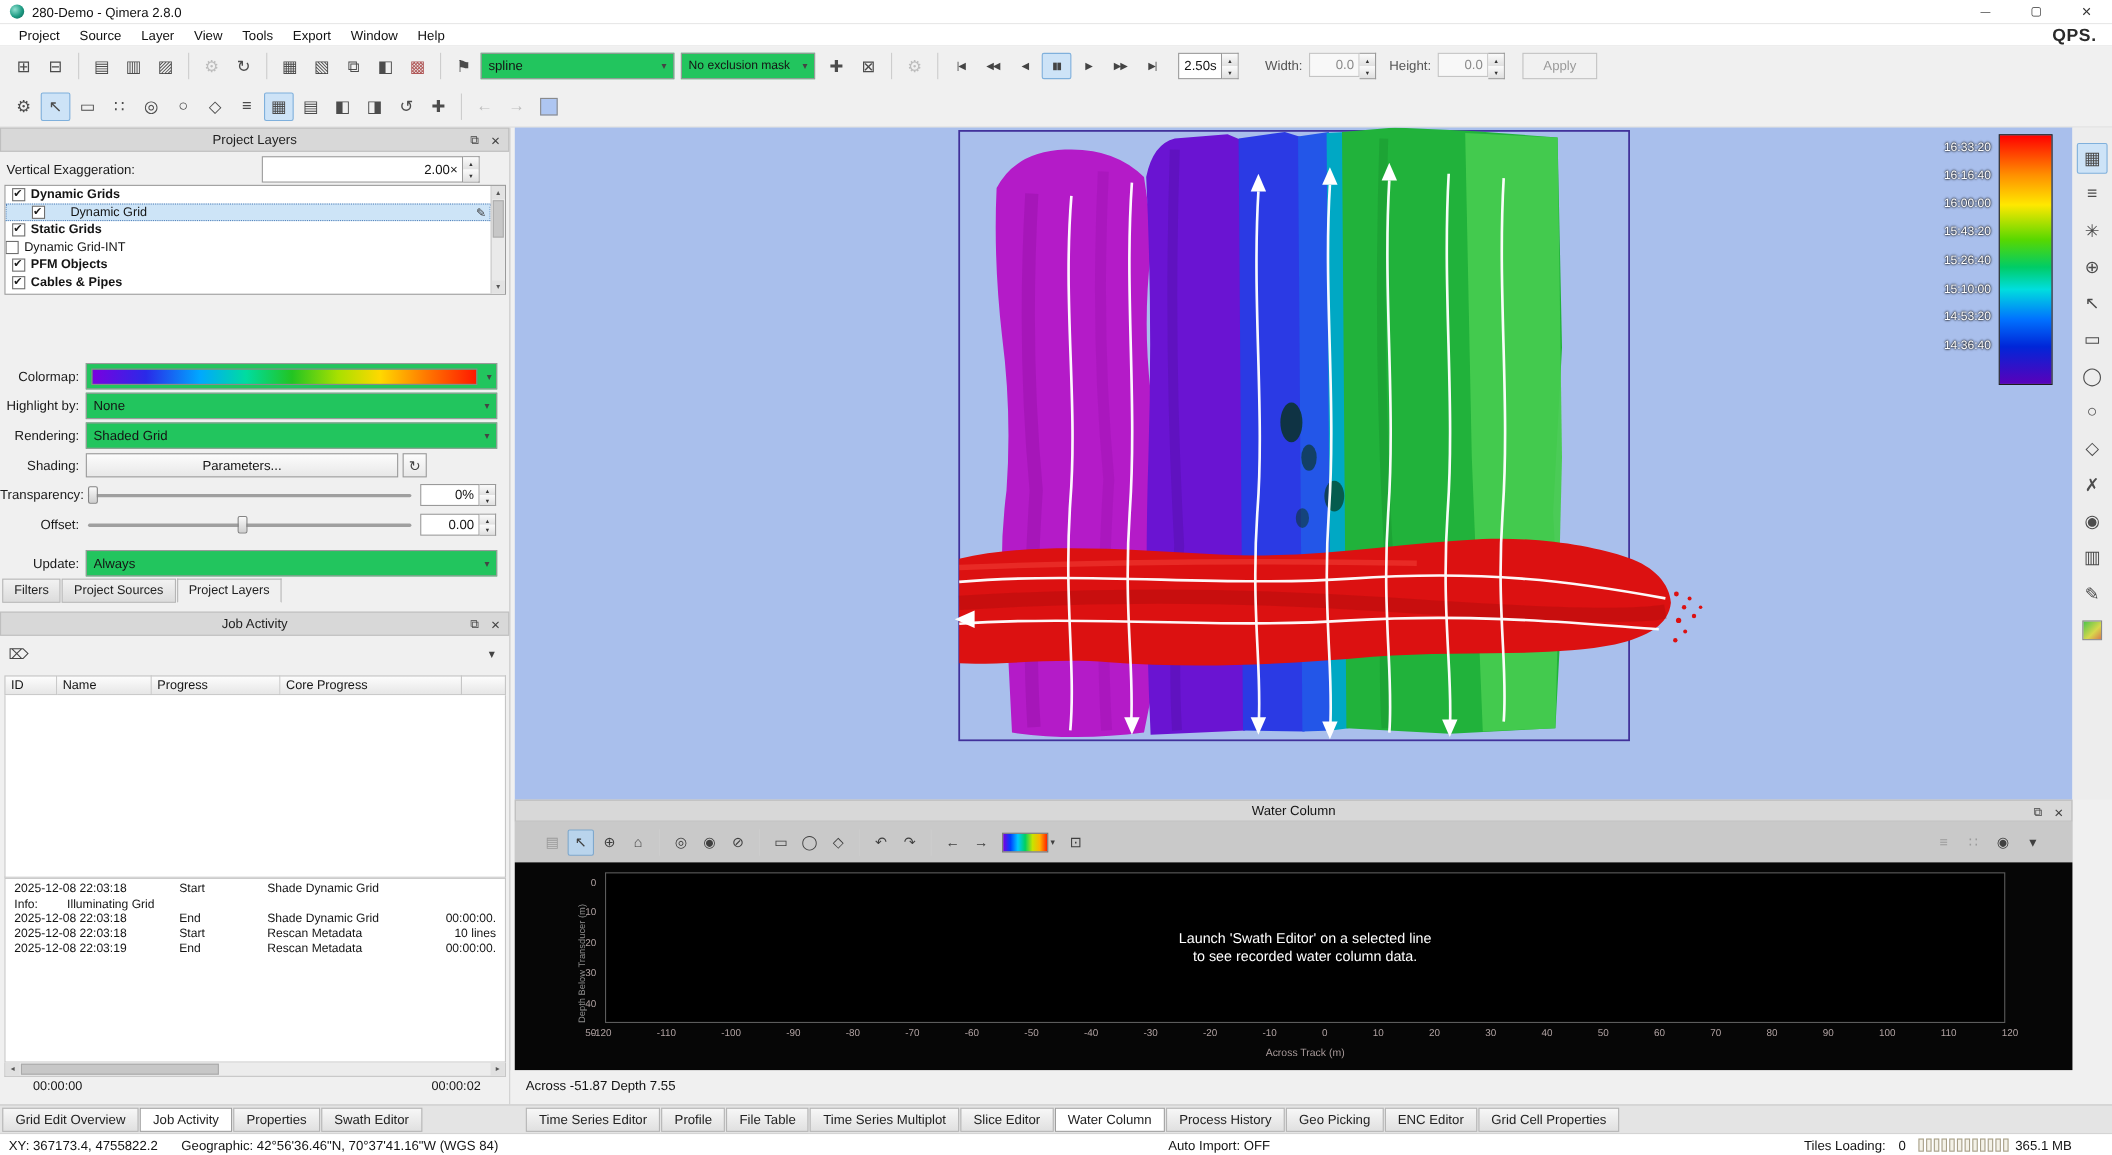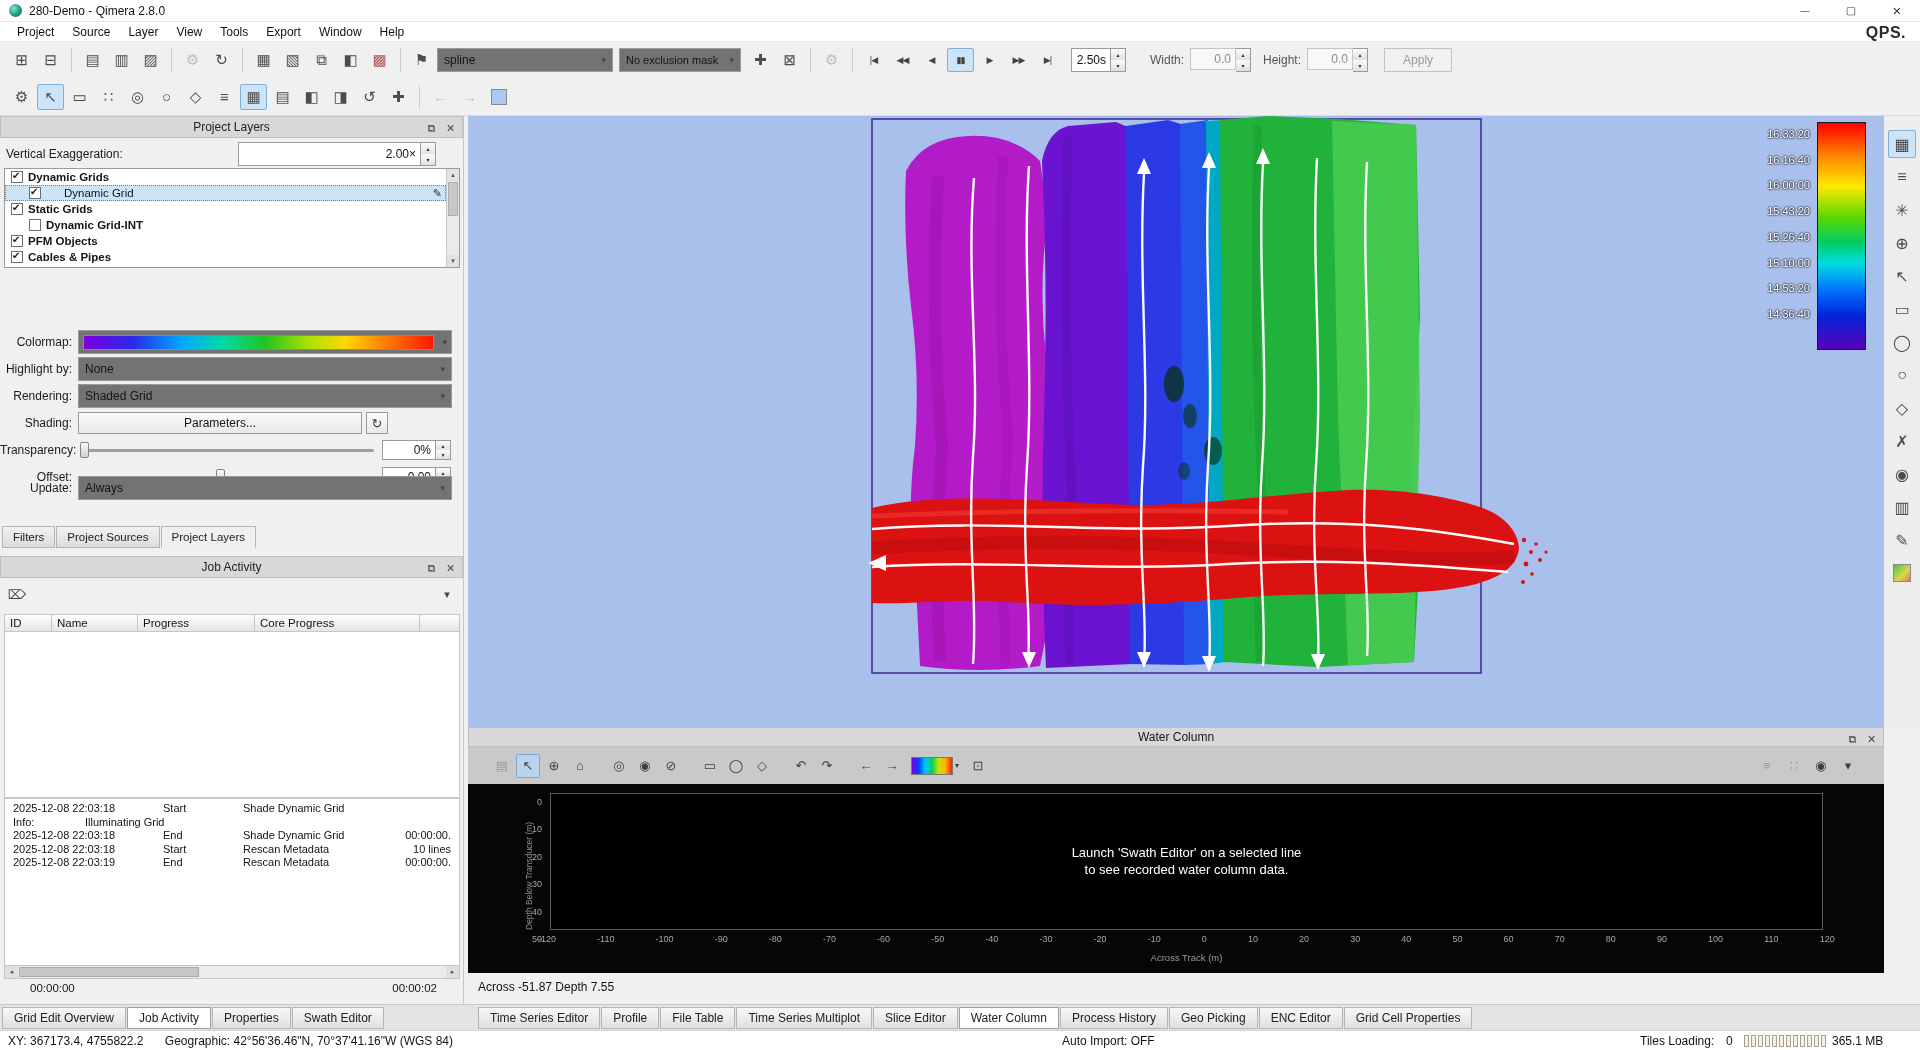--- a/index.html
+++ b/index.html
@@ -21,21 +21,21 @@
 
 
 .toolbar{position:absolute;left:0;width:1920px;background:#f0f0f0;display:flex;align-items:center;gap:2px;padding-left:8px}
 #toolbar1{top:42px;height:36px}
 #toolbar2{top:78px;height:38px;border-bottom:1px solid #dcdcdc}
 .iconrow{display:flex;align-items:center;gap:2px}
 .tbtn{width:27px;height:26px;display:flex;align-items:center;justify-content:center;font-size:15px;color:#4c4c4c;border:1px solid transparent;border-radius:2px;flex:none}
 .tbtn.pressed{background:#cde3f7;border-color:#7fb0dc}
 .tbtn.disabled{color:#bdbdbd}
 .sep{width:1px;height:24px;background:#cdcdcd;margin:0 5px;flex:none}
-.combo{height:24px;background:#737373;border:1px solid #9a9a9a;display:flex;align-items:center;padding:0 6px;flex:none}
+.combo{height:24px;background:#22c55e;border:1px solid #9a9a9a;display:flex;align-items:center;padding:0 6px;flex:none}
 .combo .cval{white-space:nowrap;overflow:hidden}
 .combo .arrow{margin-left:auto;padding-left:8px;color:#444;font-size:9px}
 .combo .arrow::after{content:"▾"}
 .spinbox{height:24px;display:flex;flex:none}
 .spinval{border:1px solid #9a9a9a;background:#fff;display:flex;align-items:center;justify-content:flex-end;padding:0 4px}
 .spin{width:15px;border:1px solid #9a9a9a;border-left:none;display:flex;flex-direction:column}
 .spin div{flex:1;display:flex;align-items:center;justify-content:center;font-size:6px;color:#333;background:linear-gradient(#fbfbfb,#e0e0e0)}
 .spin .up::after{content:"▴"}
 .spin .dn::after{content:"▾"}
 .pbtn{width:27px;height:24px;display:flex;align-items:center;justify-content:center;font-size:9px;letter-spacing:-1px;color:#444;border:1px solid transparent;border-radius:2px;flex:none}
@@ -90,21 +90,21 @@
 .chev-btn::after{content:"▾"}
 #ja-cols{position:absolute;left:4px;top:498px;width:456px;height:18px;display:flex}
 .jacol{height:18px;background:linear-gradient(#fdfdfd,#e6e6e6);border:1px solid #c6c6c6;border-left:none;display:flex;align-items:center;padding-left:5px;font-size:11.5px;flex:none}
 .jacol:first-child{border-left:1px solid #c6c6c6}
 .jacol.fill{flex:1}
 #ja-list{position:absolute;left:4px;top:516px;width:456px;height:166px;background:#fff;border:1px solid #c6c6c6;border-top:none}
 #log-area{position:absolute;left:4px;top:682px;width:456px;height:168px;background:#fff;border:1px solid #c6c6c6;padding-top:3px;overflow:hidden}
 .lrow{display:flex;font-size:11px;line-height:13.5px}
 .lc{white-space:nowrap}
 .lc.t{width:158px;padding-left:8px;flex:none}
-.lc.t.narrow{width:80px}
+.lc.t.narrow{width:56px}
 .lc.e{width:80px;flex:none}
 .lc.n{flex:1}
 .lc.x{width:78px;text-align:right;padding-right:8px;flex:none}
 #log-hscroll{position:absolute;left:4px;top:850px;width:456px;height:13px;background:#ececec;border:1px solid #c6c6c6;border-top:none}
 #log-hscroll .ha{position:absolute;top:0;width:13px;height:12px;display:flex;align-items:center;justify-content:center;font-size:7px;color:#555;background:#e0e0e0}
 #log-hscroll .ha.l{left:0}#log-hscroll .ha.l::after{content:"◂"}
 #log-hscroll .ha.r{right:0}#log-hscroll .ha.r::after{content:"▸"}
 #log-hscroll .hthumb{position:absolute;left:14px;top:1px;width:180px;height:10px;background:#c7c7c7;border:1px solid #aaa}
 #ja-times{position:absolute;left:0;top:866px;width:100%;display:flex;justify-content:space-between;padding:0 26px 0 30px;font-size:11.5px}
 
@@ -307,21 +307,21 @@
         </div>
         <div class="trow selected" style="padding-left: 24px; gap: 18px;">
           <div class="cb checked"></div>
           <div class="tlabel">Dynamic Grid</div>
           <div class="pen"></div>
         </div>
         <div class="trow" style="padding-left: 6px;">
           <div class="cb checked"></div>
           <div class="tlabel b">Static Grids</div>
         </div>
-        <div class="trow" style="padding-left: 24px; font-weight: bold;">
+        <div class="trow" style="">
           <div class="cb"></div>
           <div class="tlabel">Dynamic Grid-INT</div>
         </div>
         <div class="trow" style="padding-left: 6px;">
           <div class="cb checked"></div>
           <div class="tlabel b">PFM Objects</div>
         </div>
         <div class="trow" style="padding-left: 6px;">
           <div class="cb checked"></div>
           <div class="tlabel b">Cables &amp; Pipes</div>
@@ -381,21 +381,21 @@
         <div class="handle" style="left:138px"></div>
     </div>
     <div class="valwrap">
       <div class="valbox">0.00</div>
       <div class="spin">
           <div class="up"></div>
           <div class="dn"></div>
         </div>
     </div>
   </div>
-  <div class="frow" style="top:360px">
+  <div class="frow" style="top:384px">
     <span class="flabel">Update:</span>
     <div class="combo fctrl">
       <span class="cval">Always</span>
       <span class="arrow"></span>
     </div>
   </div>
 
   <div id="lp-tabs">
       <div class="ftab">Filters</div>
       <div class="ftab">Project Sources</div>

